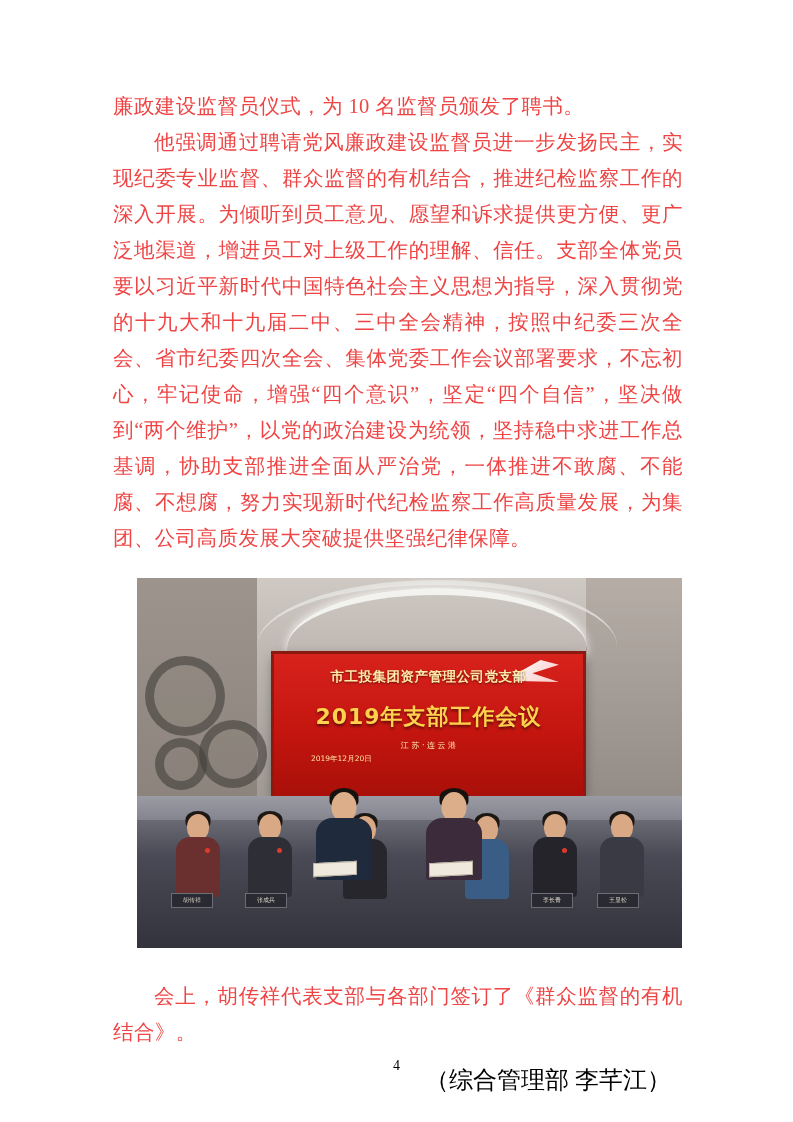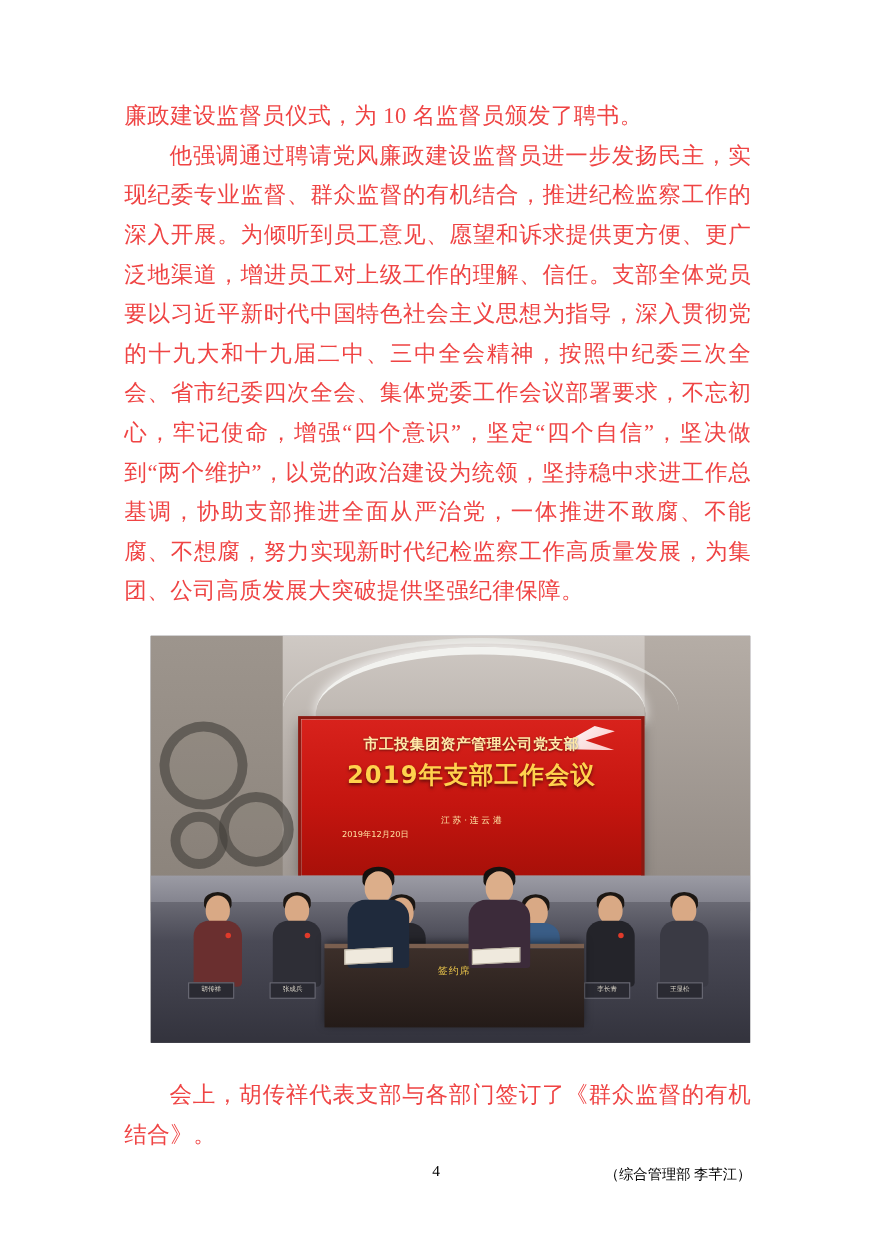--- a/index.html
+++ b/index.html
@@ -97,21 +97,21 @@
     position: absolute; top: 14px; left: 0; right: 0;
     text-align: center;
     color: #ffe9a8;
     font-size: 13.5px;
     font-weight: bold;
     letter-spacing: 0.5px;
     font-family: "DejaVu Sans", sans-serif;
     text-shadow: 0 1px 2px rgba(0,0,0,0.5);
   }
   .ph-screen .t2 {
-    position: absolute; top: 36px; left: 0; right: 0;
+    position: absolute; top: 48px; left: 0; right: 0;
     text-align: center;
     color: #ffd24d;
     font-size: 22px;
     font-weight: bold;
     letter-spacing: 1px;
     font-family: "DejaVu Sans", sans-serif;
     text-shadow: 0 2px 3px rgba(0,0,0,0.55);
   }
   .ph-screen .t3 {
     position: absolute; top: 86px; left: 0; right: 0;
@@ -241,22 +241,22 @@
   }
   .ph-ceiling {
     position: absolute;
     left: 0; right: 0; top: 0; height: 26px;
     background: linear-gradient(180deg, #ece8e3 0%, #d6d0c9 100%);
   }
   .caption-block {
     margin-top: 30px;
   }
   .sig-line {
-    margin: 0;
-    font-size: 13px;
+    margin: 12px;
+    font-size: 24px;
     line-height: 36px;
     text-align: right;
   }
   .page-number {
     position: absolute;
     left: 0; right: 0;
     bottom: 48px;
     text-align: center;
     font-size: 14px;
     color: #000;
@@ -331,23 +331,20 @@
           <div class="hair"></div>
           <div class="head"></div>
           <div class="torso" style="background:#3a3a44;"></div>
         </div>
 
         <div class="nameplate" style="left:34px;">胡传祥</div>
         <div class="nameplate" style="left:108px;">张成兵</div>
         <div class="nameplate" style="left:394px;">李长青</div>
         <div class="nameplate" style="left:460px;">王显松</div>
 
-        <div class="ph-desk">
-          <div class="plaque">签约席</div>
-        </div>
 
         <div class="signer" style="left:178px;">
           <div class="hair"></div>
           <div class="head"></div>
           <div class="torso" style="background:#1f2a3c;"></div>
         </div>
         <div class="signer" style="left:288px;">
           <div class="hair"></div>
           <div class="head"></div>
           <div class="torso" style="background:#3c2b3a;"></div>

